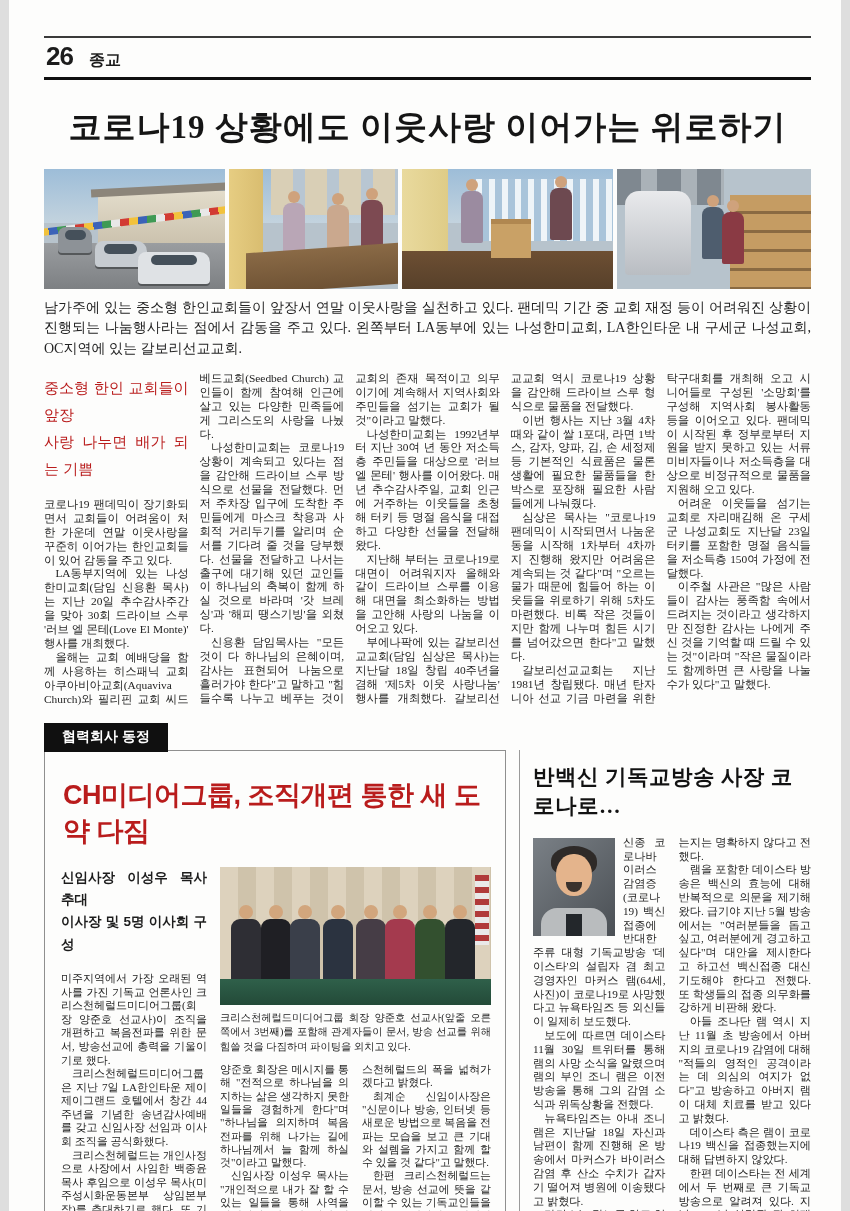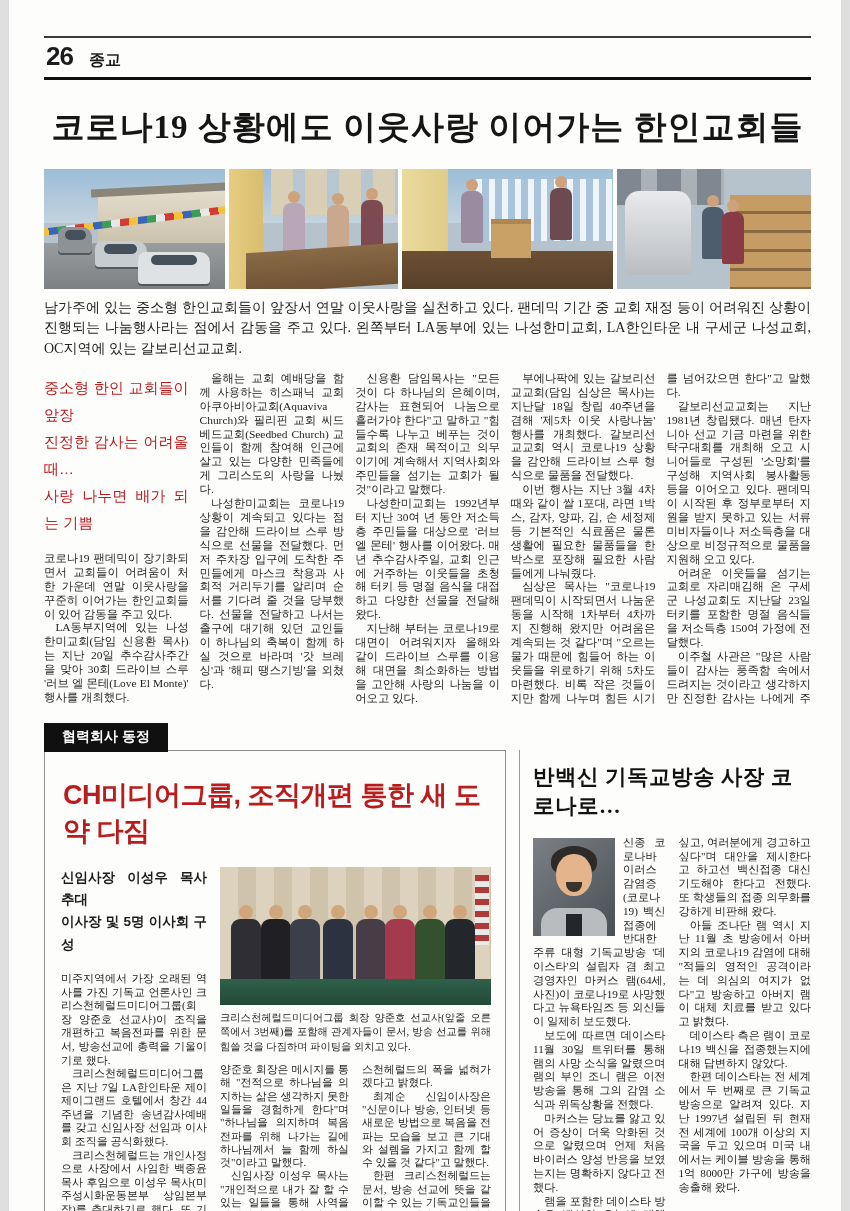--- a/index.html
+++ b/index.html
@@ -107,21 +107,21 @@
       <div class="rule-thin"></div>
       <div class="hdr-row">
         <div>
           <span class="pagenum">26</span>
           <span class="section-name">종교</span>
         </div>
       </div>
       <div class="rule-thick"></div>
     </header>
 
-    <h1 class="main-headline">코로나19 상황에도 이웃사랑 이어가는 한인교회들</h1>
+    <h1 class="main-headline">코로나19 상황에도 이웃사랑 이어가는 위로하기</h1>
 
     <div class="photo-row">
       <div class="ph ph1">
         <div class="sky"></div>
         <div class="bldg"></div>
         <div class="roof"></div>
         <div class="road"></div>
         <div class="bunting"></div>
         <div class="car" style="left:8%;bottom:30%;width:34px;background:#8d9297;">
             <div class="win"></div>
@@ -157,21 +157,20 @@
         <div class="boxes"></div>
         <div class="person" style="left:44%;top:32%;background:#4e5d6e;"></div>
         <div class="person" style="left:54%;top:36%;background:#8a3a44;"></div>
       </div>
     </div>
     <p class="caption">남가주에 있는 중소형 한인교회들이 앞장서 연말 이웃사랑을 실천하고 있다. 팬데믹 기간 중 교회 재정 등이 어려워진 상황이 진행되는 나눔행사라는 점에서 감동을 주고 있다. 왼쪽부터 LA동부에 있는 나성한미교회, LA한인타운 내 구세군 나성교회, OC지역에 있는 갈보리선교교회.</p>
 
     <section class="main-body">
       <div class="lead-subhead">
         <div>중소형 한인 교회들이 앞장</div>
-        <div>진정한 감사는 어려울 때…</div>
         <div>사랑 나누면 배가 되는 기쁨</div>
       </div>
       <p class="pfirst">코로나19 팬데믹이 장기화되면서 교회들이 어려움이 처한 가운데 연말 이웃사랑을 꾸준히 이어가는 한인교회들이 있어 감동을 주고 있다.</p>
       <p>LA동부지역에 있는 나성한미교회(담임 신용환 목사)는 지난 20일 추수감사주간을 맞아 30회 드라이브 스루 '러브 엘 몬테(Love El Monte)' 행사를 개최했다.</p>
       <p>올해는 교회 예배당을 함께 사용하는 히스패닉 교회 아쿠아비아교회(Aquaviva Church)와 필리핀 교회 씨드베드교회(Seedbed Church) 교인들이 함께 참여해 인근에 살고 있는 다양한 민족들에게 그리스도의 사랑을 나눴다.</p>
       <p>나성한미교회는 코로나19 상황이 계속되고 있다는 점을 감안해 드라이브 스루 방식으로 선물을 전달했다. 먼저 주차장 입구에 도착한 주민들에게 마스크 착용과 사회적 거리두기를 알리며 순서를 기다려 줄 것을 당부했다. 선물을 전달하고 나서는 출구에 대기해 있던 교인들이 하나님의 축복이 함께 하실 것으로 바라며 '갓 브레싱'과 '해피 땡스기빙'을 외쳤다.</p>
       <p>신용환 담임목사는 "모든 것이 다 하나님의 은혜이며, 감사는 표현되어 나눔으로 흘러가야 한다"고 말하고 "힘들수록 나누고 베푸는 것이 교회의 존재 목적이고 의무이기에 계속해서 지역사회와 주민들을 섬기는 교회가 될 것"이라고 말했다.</p>
       <p>나성한미교회는 1992년부터 지난 30여 년 동안 저소득층 주민들을 대상으로 '러브 엘 몬테' 행사를 이어왔다. 매년 추수감사주일, 교회 인근에 거주하는 이웃들을 초청해 터키 등 명절 음식을 대접하고 다양한 선물을 전달해 왔다.</p>
       <p>지난해 부터는 코로나19로 대면이 어려워지자 올해와 같이 드라이브 스루를 이용해 대면을 최소화하는 방법을 고안해 사랑의 나눔을 이어오고 있다.</p>
       <p>부에나팍에 있는 갈보리선교교회(담임 심상은 목사)는 지난달 18일 창립 40주년을 겸해 '제5차 이웃 사랑나눔' 행사를 개최했다. 갈보리선교교회 역시 코로나19 상황을 감안해 드라이브 스루 형식으로 물품을 전달했다.</p>
@@ -225,20 +224,21 @@
         <div class="d-cols">
           <div class="portrait">
             <div class="hair"></div>
             <div class="face"></div>
             <div class="stache"></div>
             <div class="suit"></div>
             <div class="shirt"></div>
           </div>
           <p class="pfirst">신종 코로나바이러스 감염증(코로나19) 백신 접종에 반대한 주류 대형 기독교방송 '데이스타'의 설립자 겸 최고경영자인 마커스 램(64세, 사진)이 코로나19로 사망했다고 뉴욕타임즈 등 외신들이 일제히 보도했다.</p>
           <p>보도에 따르면 데이스타 11월 30일 트위터를 통해 램의 사망 소식을 알렸으며 램의 부인 조니 램은 이전 방송을 통해 그의 감염 소식과 위독상황을 전했다.</p>
+          <p>뉴욕타임즈는 아내 조니 램은 지난달 18일 자신과 남편이 함께 진행해 온 방송에서 마커스가 바이러스 감염 후 산소 수치가 갑자기 떨어져 병원에 이송됐다고 밝혔다.</p>
           <p>마커스는 당뇨를 앓고 있어 증상이 더욱 악화된 것으로 알렸으며 언제 처음 바이러스 양성 반응을 보였는지는 명확하지 않다고 전했다.</p>
           <p>램을 포함한 데이스타 방송은 백신의 효능에 대해 반복적으로 의문을 제기해 왔다. 급기야 지난 5월 방송에서는 "여러분들을 돕고 싶고, 여러분에게 경고하고 싶다"며 대안을 제시한다고 하고선 백신접종 대신 기도해야 한다고 전했다. 또 학생들의 접종 의무화를 강하게 비판해 왔다.</p>
           <p>아들 조나단 램 역시 지난 11월 초 방송에서 아버지의 코로나19 감염에 대해 "적들의 영적인 공격이라는 데 의심의 여지가 없다"고 방송하고 아버지 램이 대체 치료를 받고 있다고 밝혔다.</p>
           <p>데이스타 측은 램이 코로나19 백신을 접종했는지에 대해 답변하지 않았다.</p>
           <p>한편 데이스타는 전 세계에서 두 번째로 큰 기독교 방송으로 알려져 있다. 지난 1997년 설립된 뒤 현재 전 세계에 100개 이상의 지국을 두고 있으며 미국 내에서는 케이블 방송을 통해 1억 8000만 가구에 방송을 송출해 왔다.</p>
         </div>
       </section>
     </div>
 
   </div>

